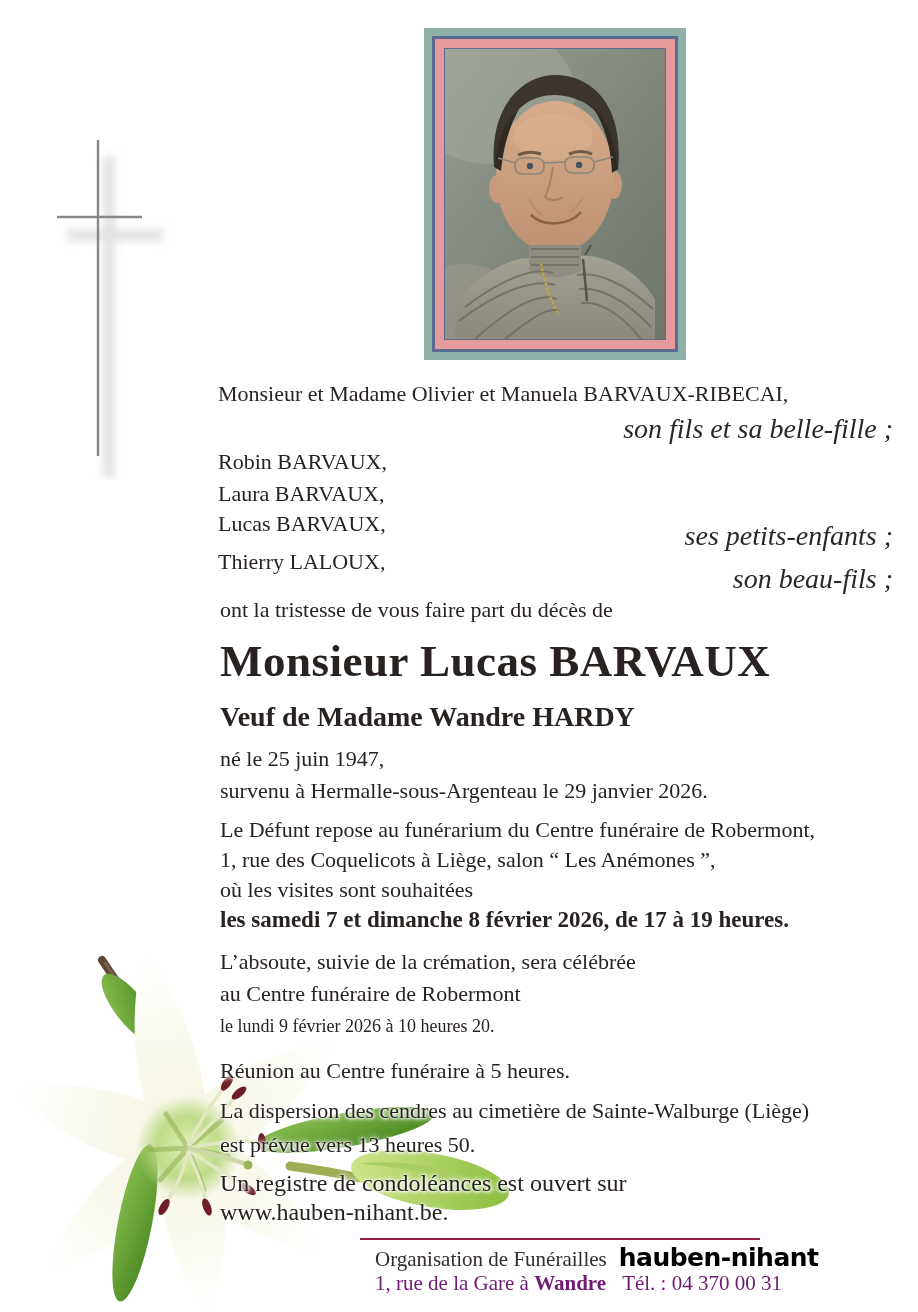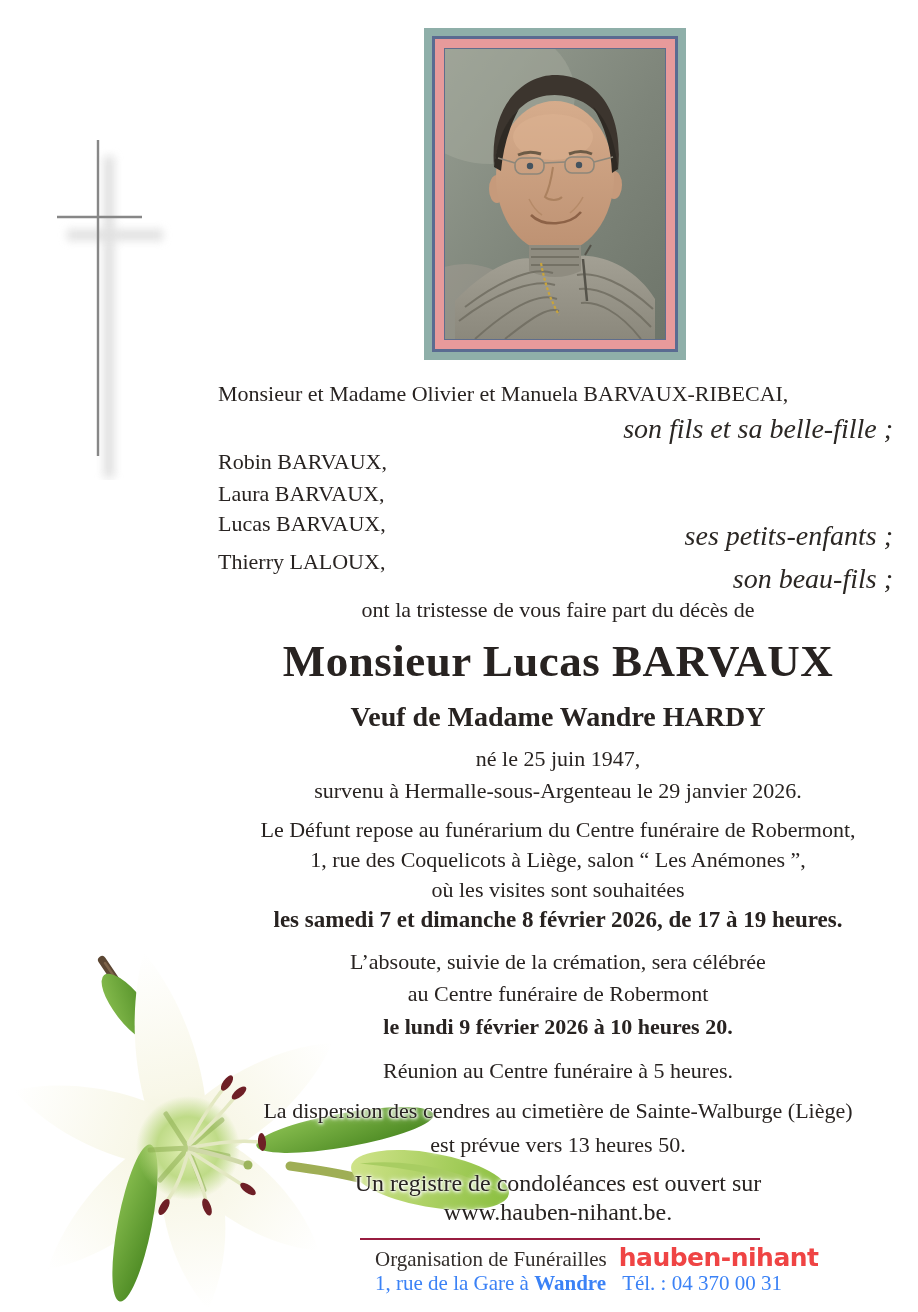--- a/index.html
+++ b/index.html
@@ -17,35 +17,35 @@
   }
   .photo-frame .line1{width:100%;height:100%;box-sizing:border-box;background:#5a6b91;padding:3px;}
   .photo-frame .line2{width:100%;height:100%;box-sizing:border-box;background:#e79a9b;padding:10px;}
   .photo-frame .photo{width:100%;height:100%;box-sizing:border-box;background:#7d847a;outline:1px solid #5f6d8c;}
   .photo svg{display:block;width:100%;height:100%;}
   
   .cross{left:45px;top:128px;width:130px;height:352px;}
   
   .lily{left:-10px;top:918px;width:530px;height:394px;pointer-events:none;}
   
-  .line{position:absolute;left:220px;width:676px;text-align:center;font-size:22px;line-height:27px;white-space:nowrap;}
+  .line{position:absolute;left:220px;width:676px;text-align:left;font-size:22px;line-height:27px;white-space:nowrap;}
   .fam{position:absolute;left:218px;font-size:22px;line-height:27px;white-space:nowrap;}
   .rel{position:absolute;right:25px;font-style:italic;font-size:28px;white-space:nowrap;color:#2b2724;}
   .title{font-size:45px;font-weight:bold;line-height:50px;letter-spacing:.5px;}
   .subtitle{font-size:28px;font-weight:bold;}
   .embold{font-weight:bold;font-size:23px;}
-  .embold2{font-weight:bold;font-size:22px;}
+  .embold2{font-weight:normal;font-size:18px;}
   .small{font-size:24px;}
   .glow{text-shadow:0 0 2px #fff,0 0 4px #fff,0 0 7px #fff,1px 1px 3px #fff;}
   
   .rule{left:360px;top:1238px;width:400px;height:2px;background:#981c40;}
   .f1{left:375px;top:1243px;font-size:21px;white-space:nowrap;color:#332e2b;}
   .brand{font-family:"DejaVu Sans","Liberation Sans",sans-serif;font-weight:bold;
-         font-size:25px;color:#ef4444;letter-spacing:-.5px;margin-left:12px;}
-  .f2{left:375px;top:1271px;font-size:21px;white-space:nowrap;color:#3b82f6;}
+         font-size:25px;color:#000000;letter-spacing:-.5px;margin-left:12px;}
+  .f2{left:375px;top:1271px;font-size:21px;white-space:nowrap;color:#701a75;}
   .f2 .city{font-weight:bold;}
   .f2 .tel{margin-left:16px;}
 </style>
 </head>
 <body>
 
 <div class="abs cross">
   <svg viewBox="0 0 130 352" xmlns="http://www.w3.org/2000/svg">
     <defs>
         <filter id="blr" x="-40%" y="-40%" width="180%" height="180%">

